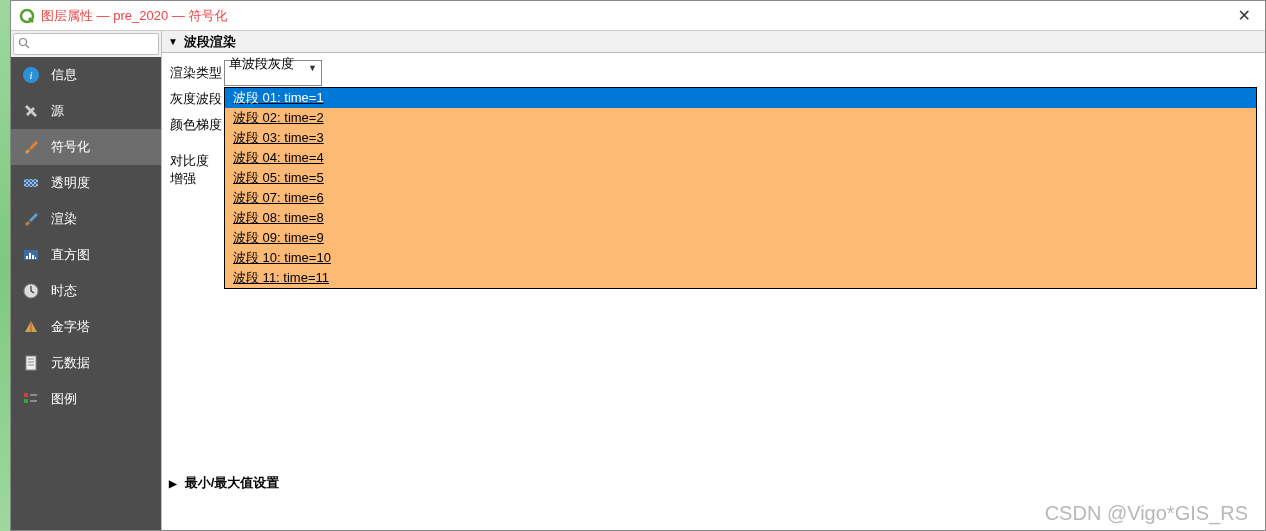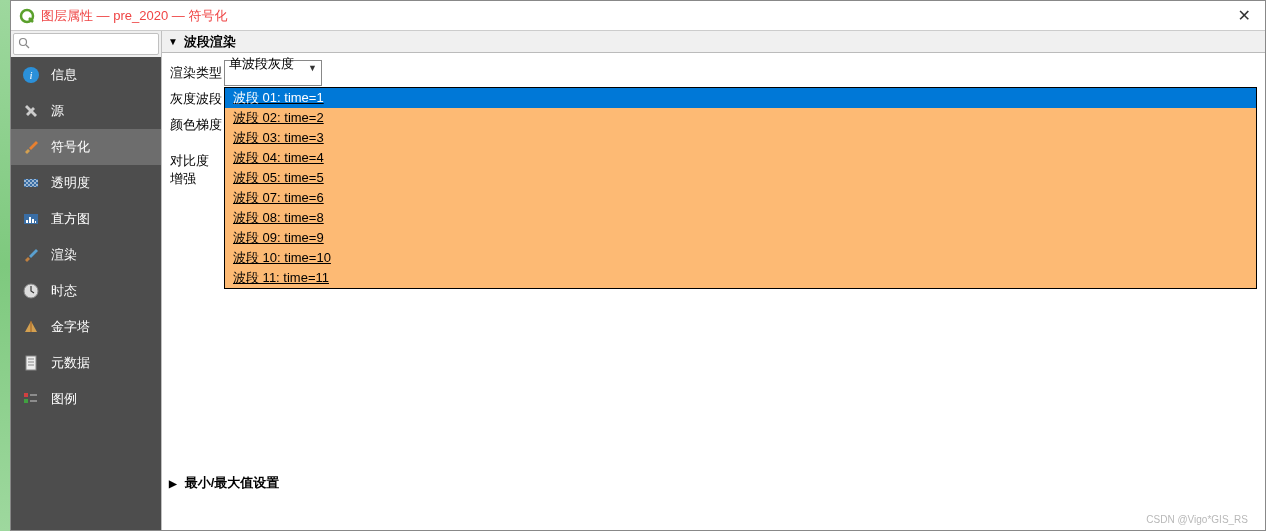--- a/index.html
+++ b/index.html
@@ -43,21 +43,21 @@
 .combo .ctext { flex: 1; }
 .combo .carrow { font-size: 9px; color: #333; }
 
 .dropdown { position: absolute; left: 62px; right: 8px; top: 34px; background: #fdba74; border: 1px solid #000; z-index: 10; text-decoration: underline; }
 .dropdown-item { height: 20px; padding: 0 8px; display: flex; align-items: center; cursor: pointer; }
 .dropdown-item.selected { background: #0078d7; color: #fff; }
 
 .section2 { position: absolute; left: 158px; right: 8px; bottom: 36px; height: 22px; display: flex; align-items: center; gap: 8px; font-weight: bold; }
 .section2 .tri2 { font-size: 10px; }
 
-.watermark { position: absolute; right: 18px; bottom: 6px; color: #b8b8b8; font-size: 10px; font-family: Arial; }
+.watermark { position: absolute; right: 18px; bottom: 6px; color: #b8b8b8; font-size: 20px; font-family: Arial; }
 </style>
 </head>
 <body>
 
 <div class="left-edge"></div>
 
 <div class="window">
 
   <div class="titlebar">
     <span class="qicon">
@@ -120,37 +120,37 @@
                     <rect x="2" y="2" width="2" height="2" fill="#fff" opacity="0.5"></rect>
                   </pattern>
                 </defs>
               </svg>
             </span>
           <span class="label">透明度</span>
         </div>
         <div class="sidebar-item">
           <span class="sicon">
               <svg width="18" height="18" viewBox="0 0 18 18">
+                <path d="M3 14 L6 11 L8 13 L5 16 Z" fill="#c08040"></path>
+                <path d="M7 10 L14 3 L16 5 L9 12 Z" fill="#5aa0d0"></path>
+              </svg>
+            </span>
+          <span class="label">渲染</span>
+        </div>
+        <div class="sidebar-item">
+          <span class="sicon">
+              <svg width="18" height="18" viewBox="0 0 18 18">
                 <rect x="2" y="4" width="14" height="10" fill="#3a6ea5"></rect>
                 <rect x="4" y="10" width="2" height="3" fill="#fff"></rect>
                 <rect x="7" y="7" width="2" height="6" fill="#fff"></rect>
                 <rect x="10" y="9" width="2" height="4" fill="#fff"></rect>
                 <rect x="13" y="11" width="1" height="2" fill="#fff"></rect>
               </svg>
             </span>
           <span class="label">直方图</span>
-        </div>
-        <div class="sidebar-item">
-          <span class="sicon">
-              <svg width="18" height="18" viewBox="0 0 18 18">
-                <path d="M3 14 L6 11 L8 13 L5 16 Z" fill="#c08040"></path>
-                <path d="M7 10 L14 3 L16 5 L9 12 Z" fill="#5aa0d0"></path>
-              </svg>
-            </span>
-          <span class="label">渲染</span>
         </div>
         <div class="sidebar-item">
           <span class="sicon">
               <svg width="18" height="18" viewBox="0 0 18 18">
                 <circle cx="9" cy="9" r="7" fill="#ddd" stroke="#888"></circle>
                 <path d="M9 4 L9 9 L12 11" stroke="#333" fill="none" stroke-width="1.2"></path>
               </svg>
             </span>
           <span class="label">时态</span>
         </div>

